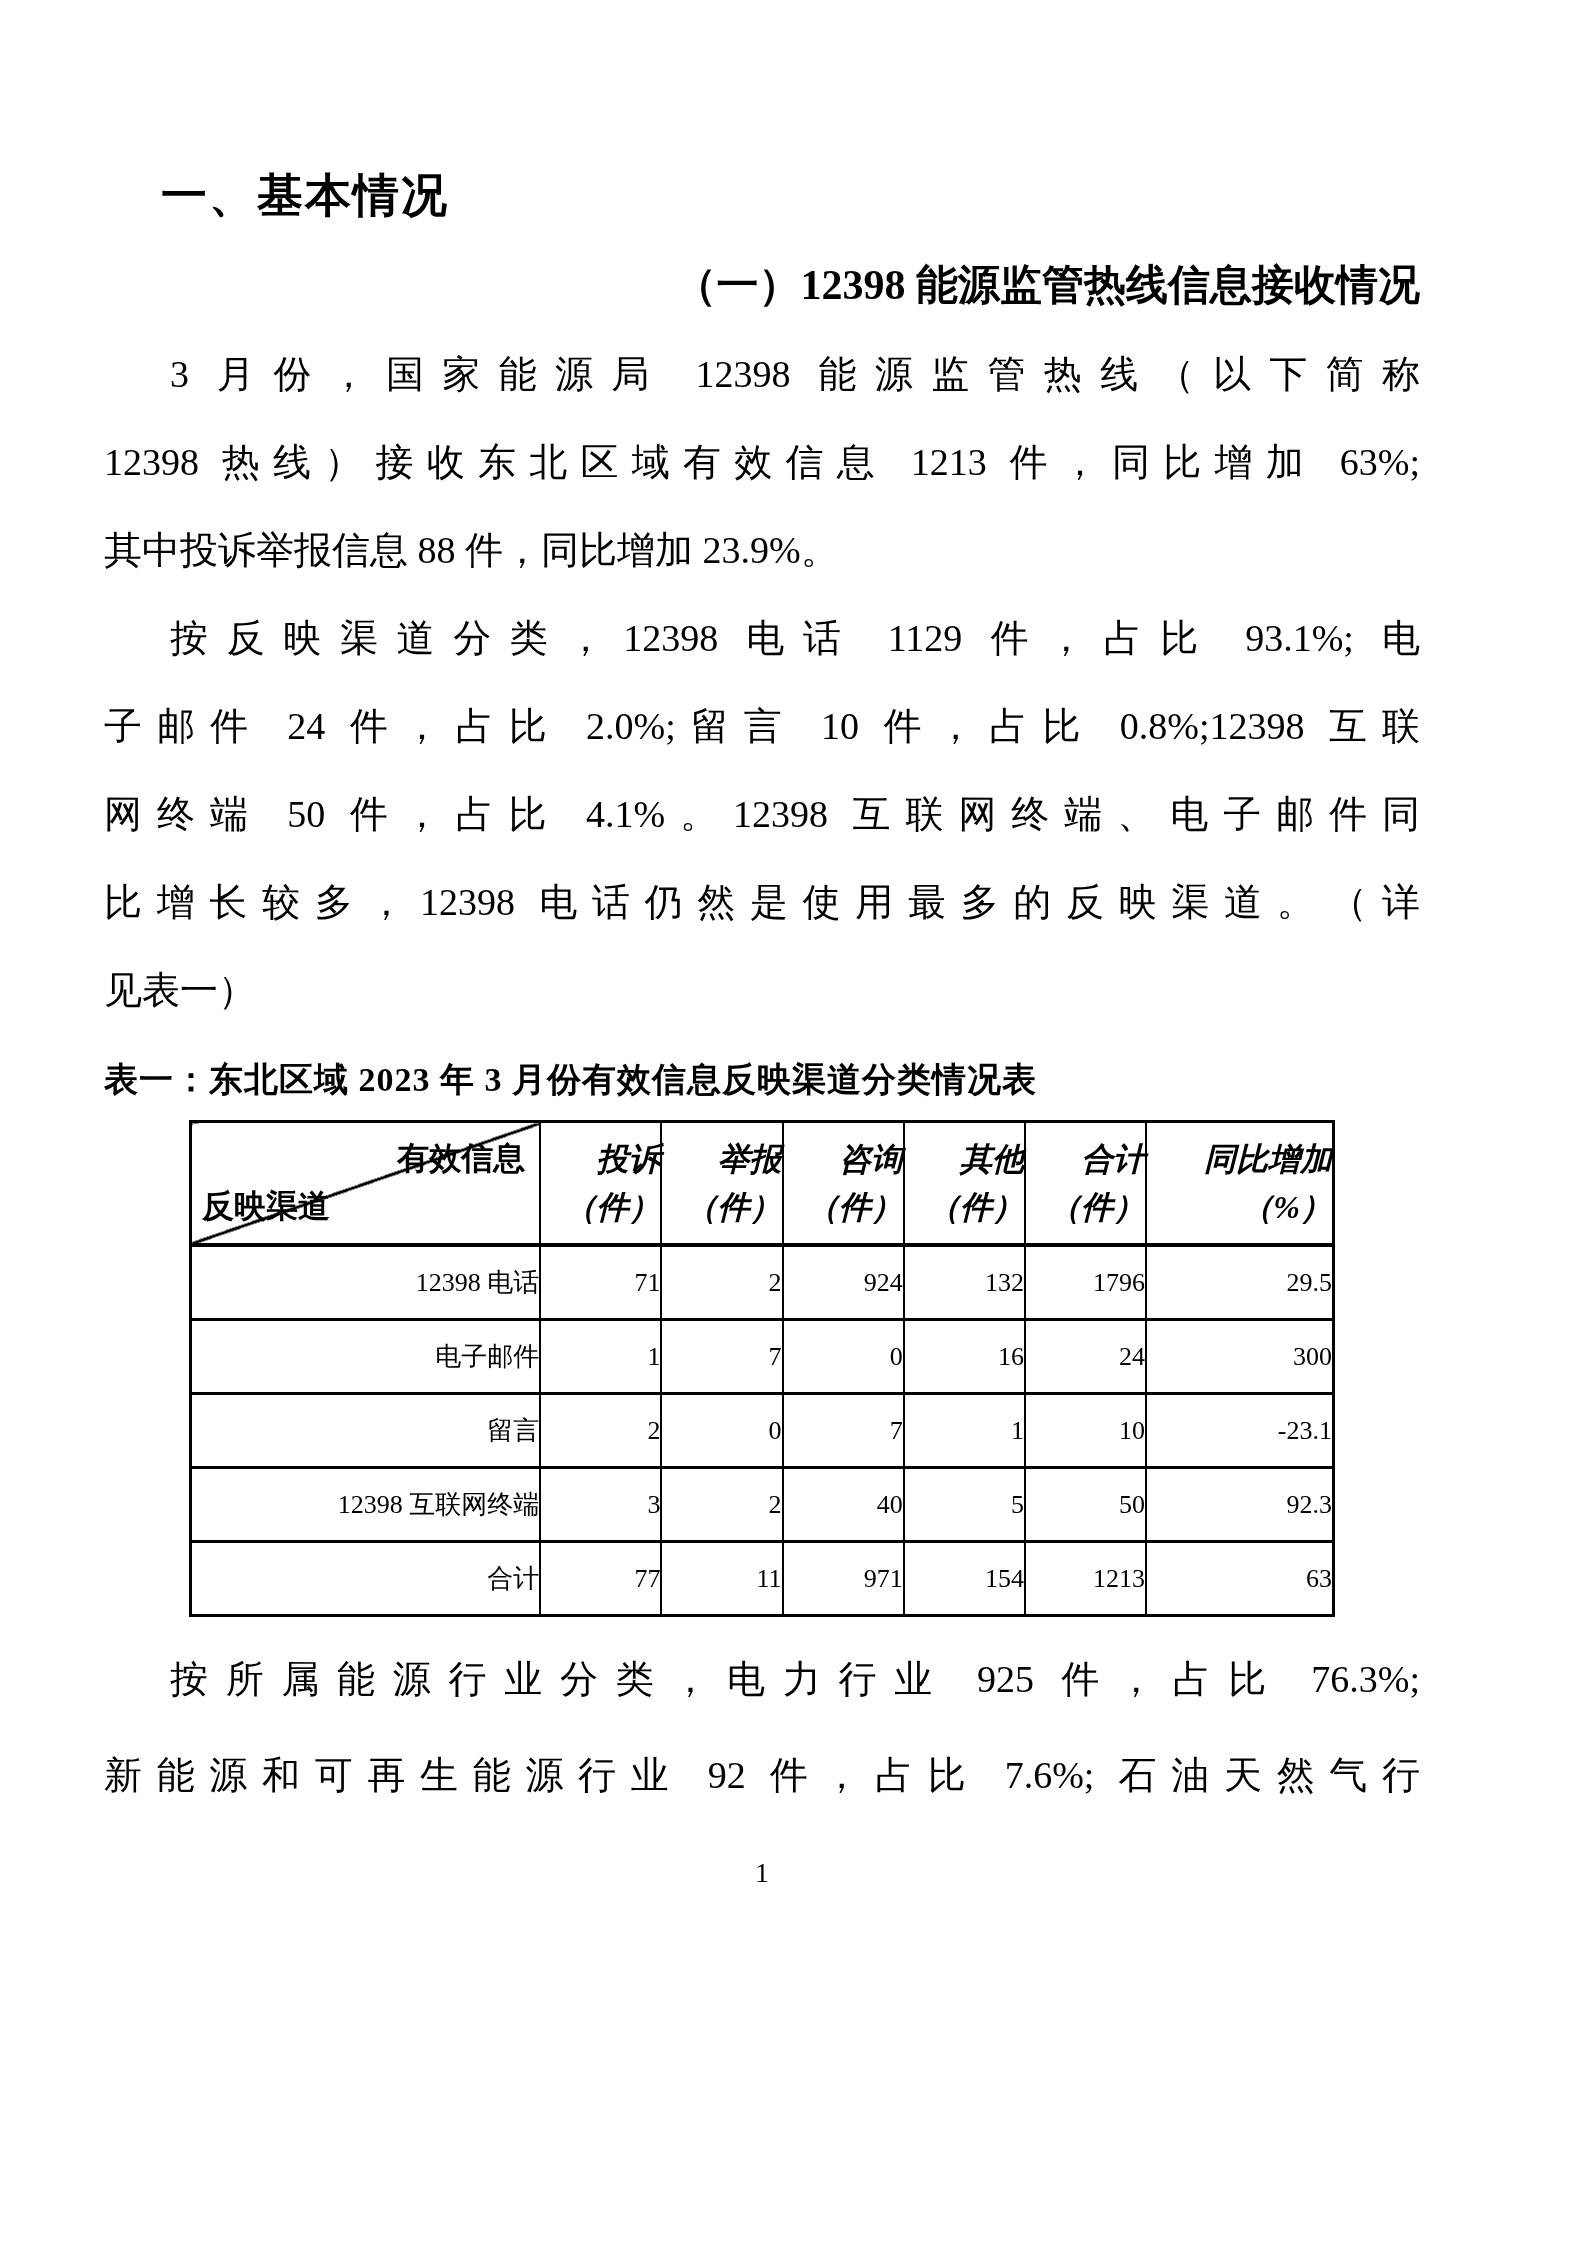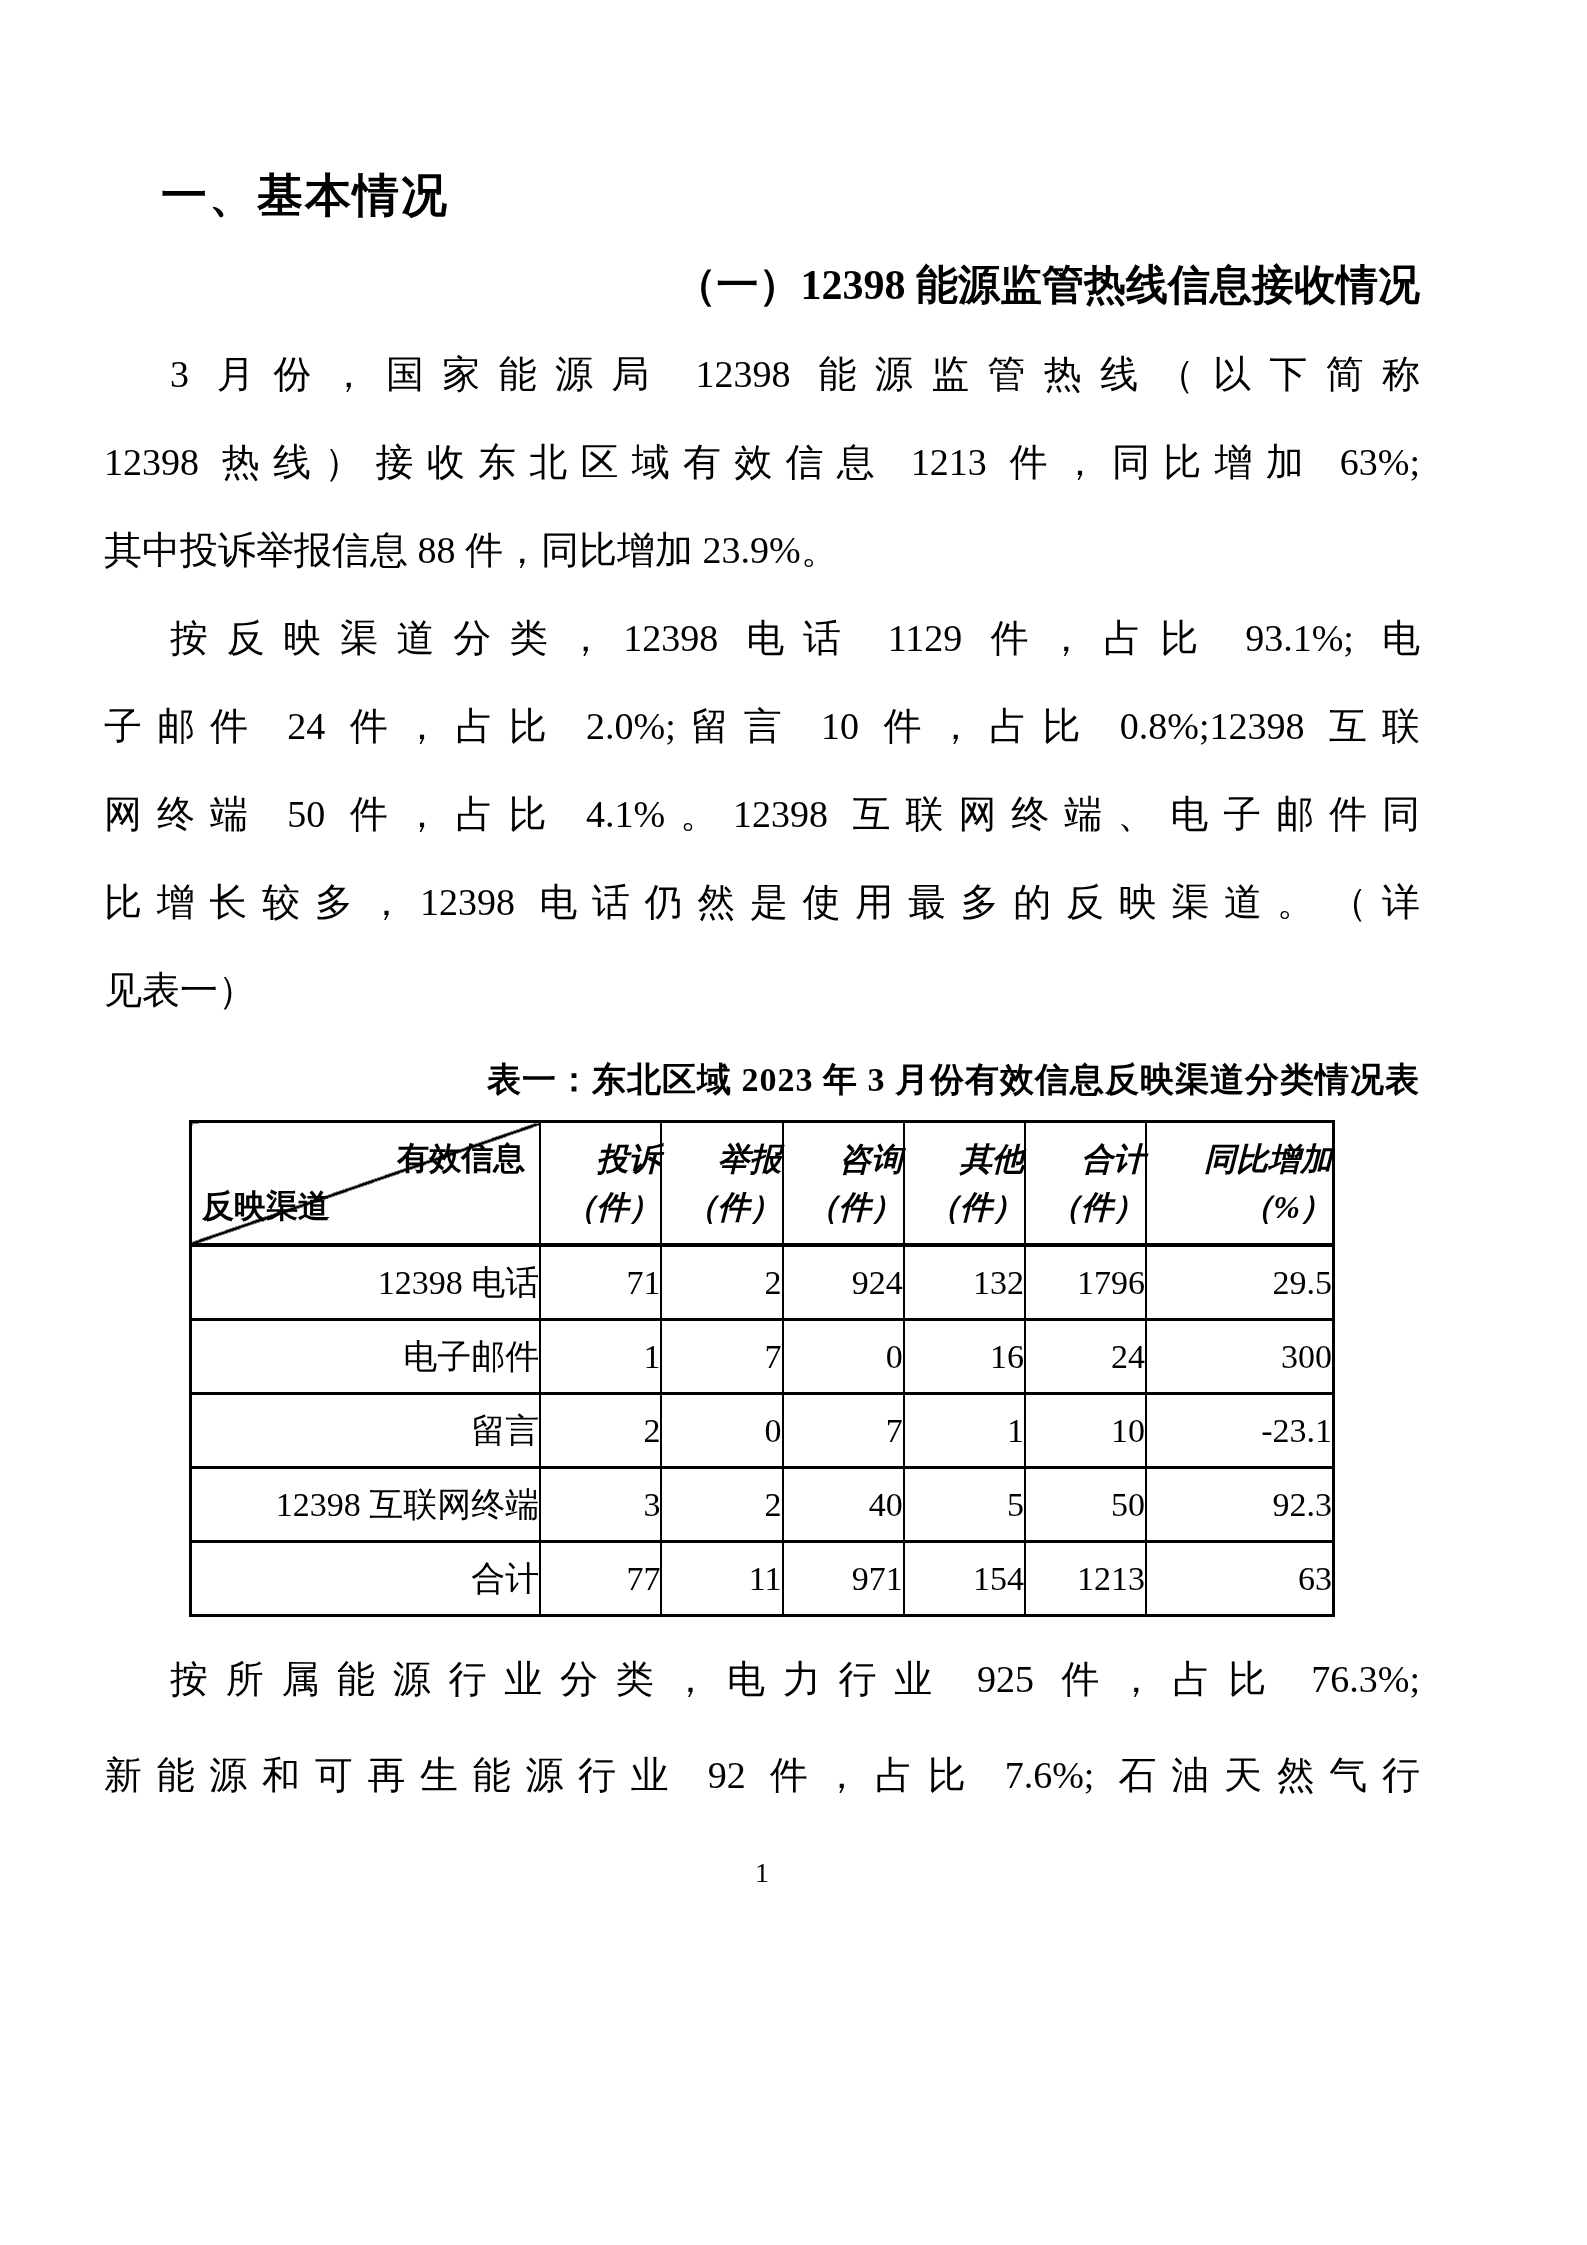--- a/index.html
+++ b/index.html
@@ -37,21 +37,21 @@
     white-space:nowrap;
   }
   .line.fill { text-align-last:justify; white-space:normal; }
   .line.first { text-indent:66px; }
   .closing .line { line-height:96px; }
   .closing { margin-top:14px; }
 
   .tbl-title {
     font-size:34px;
     font-weight:bold;
-    text-align:right;
+    text-align:left;
     line-height:64px;
     margin-top:14px;
     letter-spacing:1px;
   }
   table.tbl {
     border-collapse:collapse;
     table-layout:fixed;
     width:1146px;
     margin-left:85px;
     margin-top:8px;
@@ -60,21 +60,21 @@
   .tbl th, .tbl td {
     border-left:2px solid #000;
     border-right:2px solid #000;
     border-top:3px solid #000;
     border-bottom:3px solid #000;
     padding:0;
     text-align:right;
     vertical-align:middle;
   }
   .tbl thead th { height:120px; border-bottom:4px solid #000; }
-  .tbl tbody td { height:71px; font-size:34px; }
+  .tbl tbody td { height:71px; font-size:26px; }
   .hdr-cell { font-weight:bold; font-size:32px; line-height:1.5;font-style:italic; }
   .row-label { font-size:34px; }
 
   th.corner {
     position:relative;
     background:linear-gradient(to bottom right,
       transparent calc(50% - 1.5px),
       #000 calc(50% - 1.5px),
       #000 calc(50% + 1.5px),
       transparent calc(50% + 1.5px));

